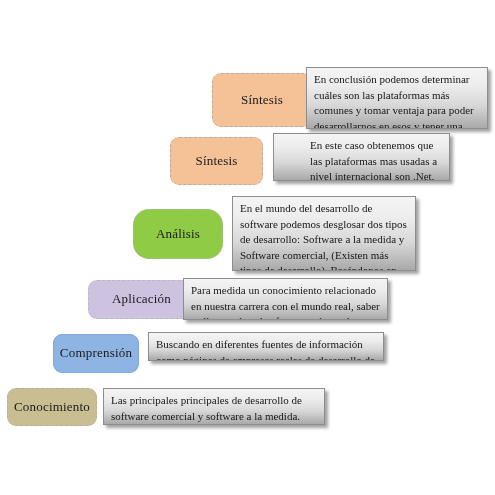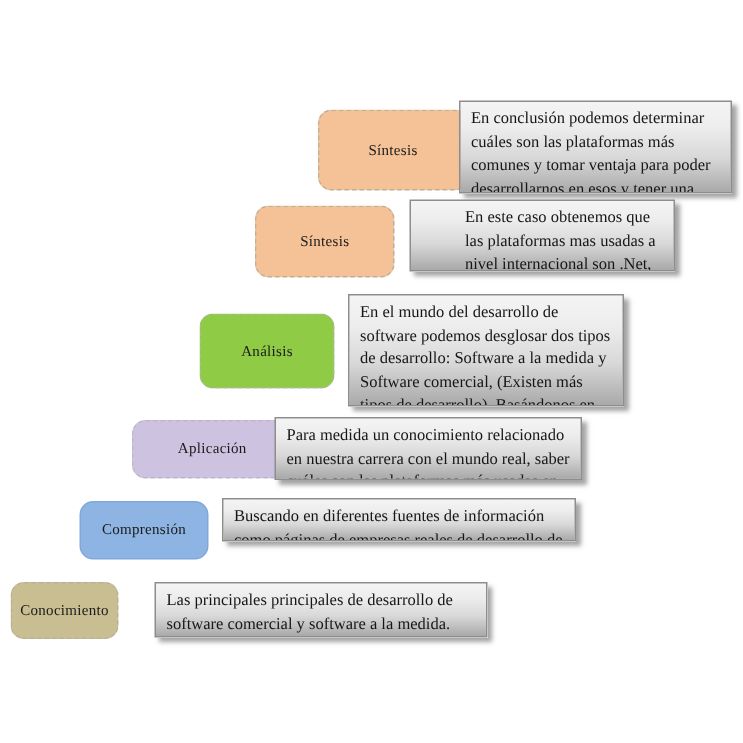--- a/index.html
+++ b/index.html
@@ -26,21 +26,21 @@
   
   .label-box {
     position: absolute;
     box-sizing: border-box;
     border-radius: 9px;
     display: flex;
     align-items: center;
     justify-content: center;
     text-align: right;
     color: #1a1a1a;
-    font-size: 10px;
+    font-size: 13px;
     letter-spacing: 0.2px;
     line-height: 1.1;
     padding: 2px 4px;
   }
   .label-box.dashed {
     border: 1.4px dashed #b9b09a;
   }
   .label-box.solid {
     border: 1px solid #7fa8dd;
   }
@@ -83,21 +83,21 @@
   <div class="row">
     <div class="label-box dashed" style="left:170px; top:137px; width:93px; height:48px; background:#f5c196;">
       <span class="label-text">Síntesis</span>
     </div>
     <div class="text-box" style="left:273px; top:133px; width:177px; height:48px;padding-left:36px;">
       <p>En este caso obtenemos que las plataformas mas usadas a nivel internacional son .Net, Java, Ajax,</p>
     </div>
   </div>
 
   <div class="row">
-    <div class="label-box dashed" style="left:133px; top:209px; width:90px; height:50px; background:#8fcb45; border-color:#a9b99a;">
+    <div class="label-box dashed" style="left:133px; top:209px; width:90px; height:50px; background:#8fcb45; border-color:#a9b99a;border-radius:16px;">
       <span class="label-text">Análisis</span>
     </div>
     <div class="text-box" style="left:232px; top:196px; width:184px; height:75px;">
       <p>En el mundo del desarrollo de software podemos desglosar dos tipos de desarrollo: Software a la medida y Software comercial, (Existen más tipos de desarrollo). Basándonos en estos dos tipos nos damos a la tarea de investigar en diferentes fuentes de información acerca de las plataformas más usadas a nivel internacional para obtener un conocimiento real.</p>
     </div>
   </div>
 
   <div class="row">
     <div class="label-box dashed" style="left:88px; top:280px; width:107px; height:39px; background:#cdc3e0; border-color:#bdb6c9;">
       <span class="label-text">Aplicación</span>
@@ -110,21 +110,21 @@
   <div class="row">
     <div class="label-box solid" style="left:53px; top:334px; width:86px; height:39px; background:#8db4e2;">
       <span class="label-text">Comprensión</span>
     </div>
     <div class="text-box" style="left:148px; top:332px; width:236px; height:29px;">
       <p>Buscando en diferentes fuentes de información como páginas de empresas reales de desarrollo de software, posteando preguntas acerca del tema en foros.</p>
     </div>
   </div>
 
   <div class="row">
-    <div class="label-box dashed" style="left:7px; top:388px; width:72px; height:38px; background:#c9be92;">
+    <div class="label-box dashed" style="left:7px; top:388px; width:90px; height:38px; background:#c9be92;">
       <span class="label-text">Conocimiento</span>
     </div>
     <div class="text-box" style="left:103px; top:388px; width:222px; height:37px;">
       <p>Las principales principales de desarrollo de software comercial  y software a la medida.</p>
     </div>
   </div>
 
 </div>
 
 </body></html>

